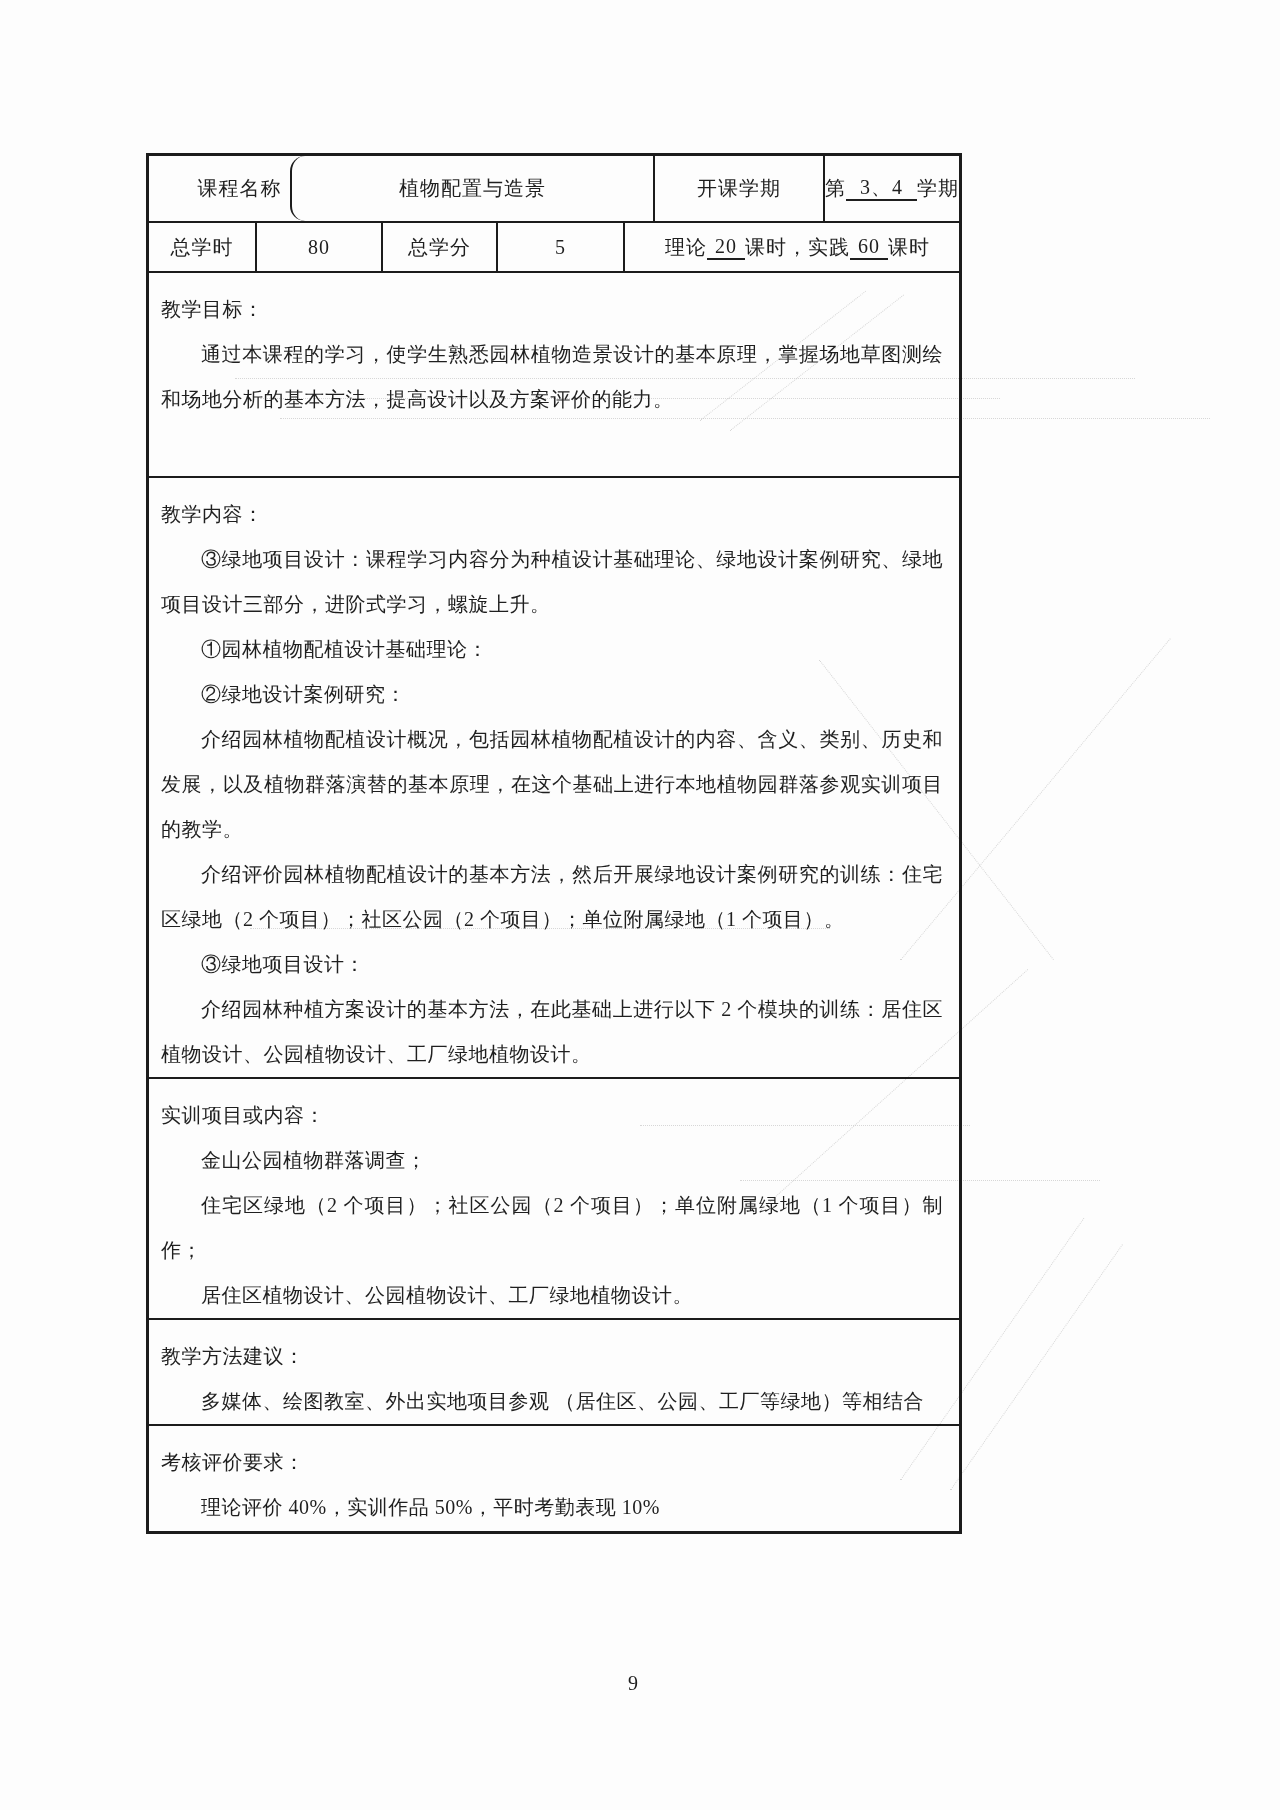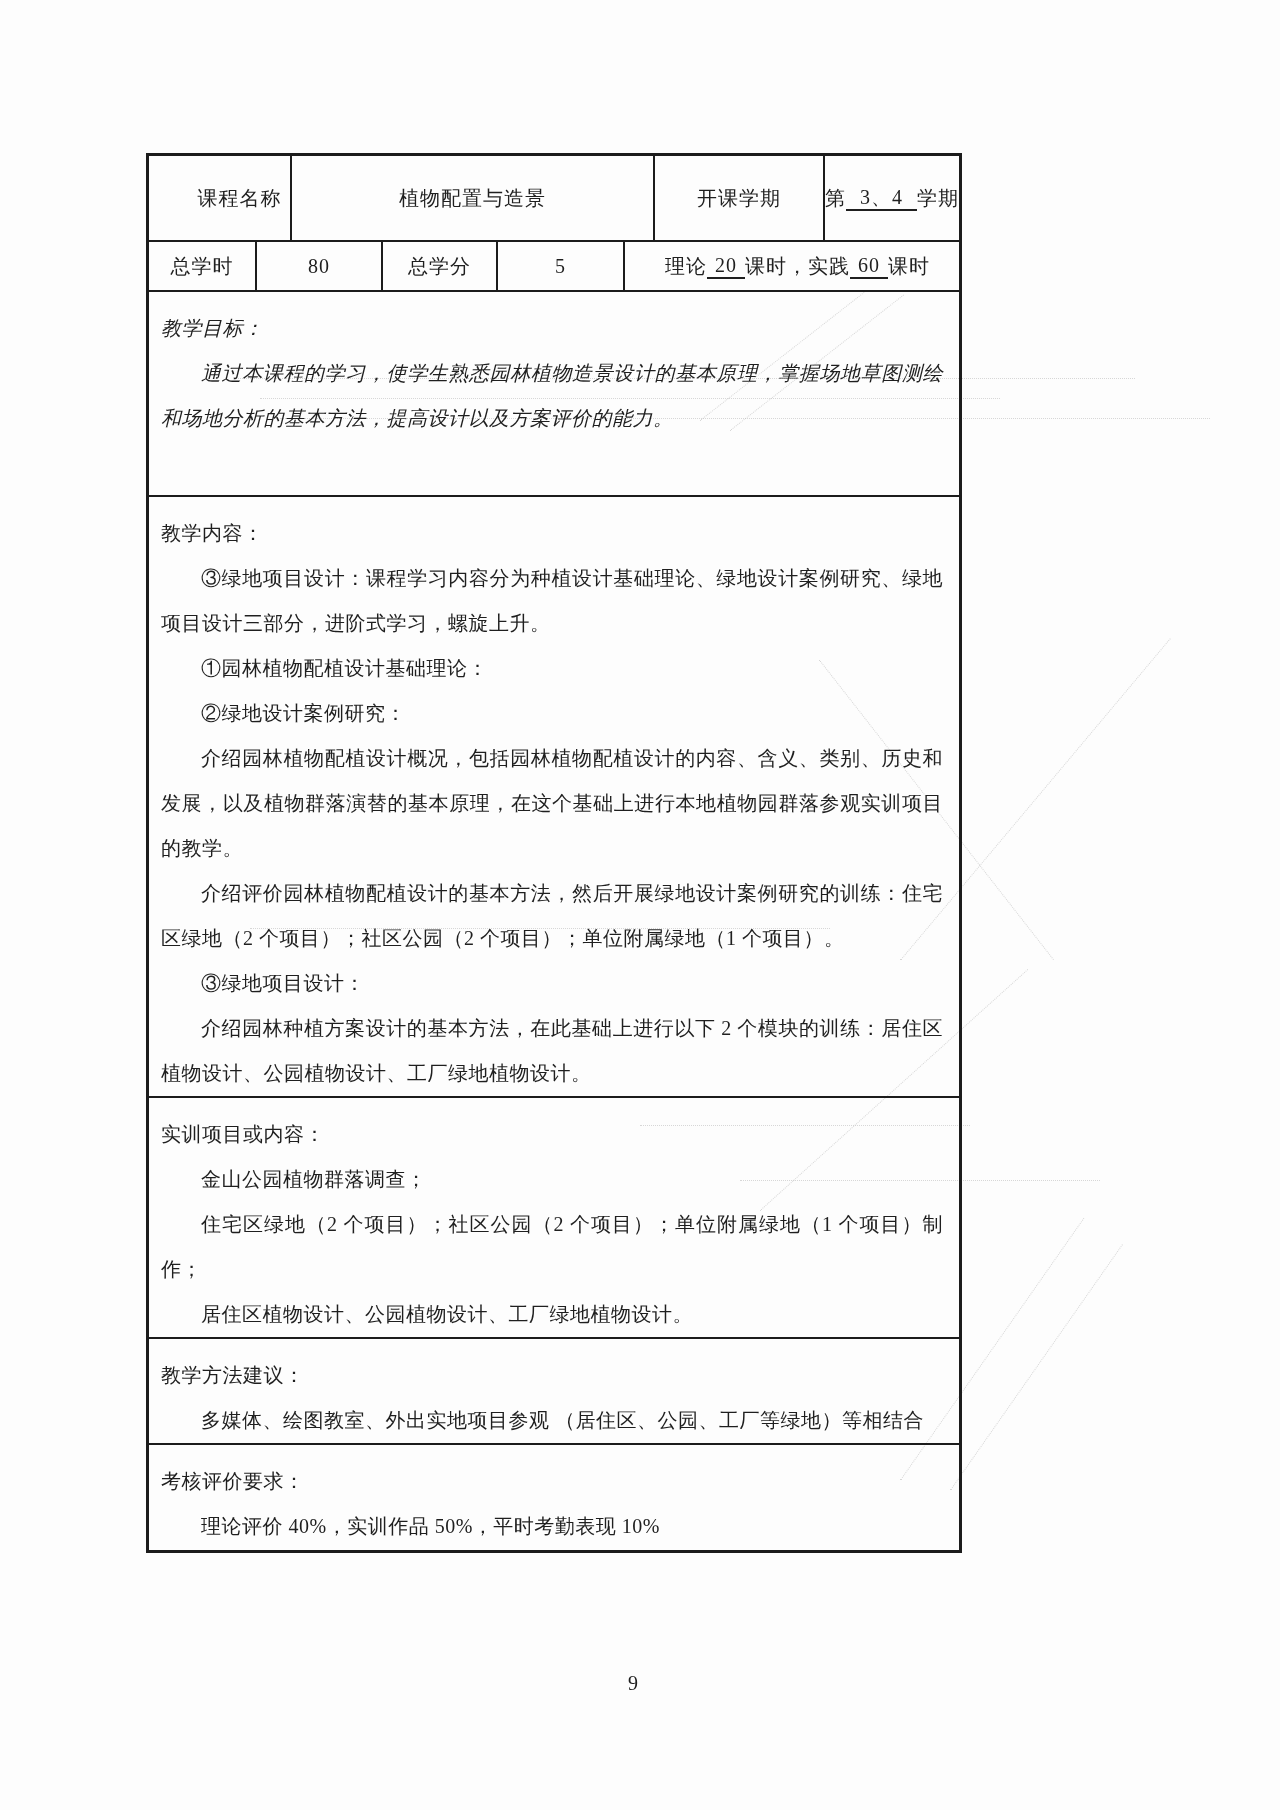--- a/index.html
+++ b/index.html
@@ -12,53 +12,53 @@
     overflow:hidden;
   }
   .doc-table{
     position:absolute;
     left:146px;top:153px;width:816px;
     border:3px solid #1c1c1c;
     box-sizing:border-box;
     background:transparent;
   }
   .row{display:flex;box-sizing:border-box;}
-  .row1{height:84px;padding-left:40px;}
+  .row1{height:65px;padding-left:40px;}
   .row2{height:50px;border-top:2px solid #1c1c1c;font-family:Liberation Serif, serif;}
   .cell{
     box-sizing:border-box;
     display:flex;align-items:center;justify-content:center;
     font-size:20px;letter-spacing:1px;
     border-left:2px solid #1c1c1c;
     white-space:nowrap;
   }
   .cell:first-child{border-left:none;}
   .c-name-label{width:106px;}
-  .c-name-value{width:380px;}
+  .c-name-value{width:380px;border-radius:15px;}
   .c-sem-label{width:178px;}
   .c-sem-value{flex:1;}
   .c-hours-label{width:106px;}
   .c-hours-value{width:126px;}
   .c-credit-label{width:115px;}
   .c-credit-value{width:127px;}
   .c-detail{flex:1;justify-content:flex-start;padding-left:40px;}
   .u{
     border-bottom:2px solid #1f1f1f;
     padding:0 8px;
     display:inline-block;
     line-height:1.15;
   }
   .u-wide{padding:0 14px;}
   .sec{
     box-sizing:border-box;
     border-top:2px solid #1c1c1c;
     padding:14px 16px 0 12px;
     font-size:20px;
   }
-  .sec-goals{min-height:205px;font-style:italic;}
+  .sec-goals{min-height:205px;}
   .sec-content{min-height:569px;}
   .sec-practice{min-height:237px;}
   .sec-methods{min-height:104px;}
   .sec-assessment{min-height:107px;}
   .sec p{
     margin:0;
     line-height:45px;
     letter-spacing:0.5px;
     text-align:justify;
   }

